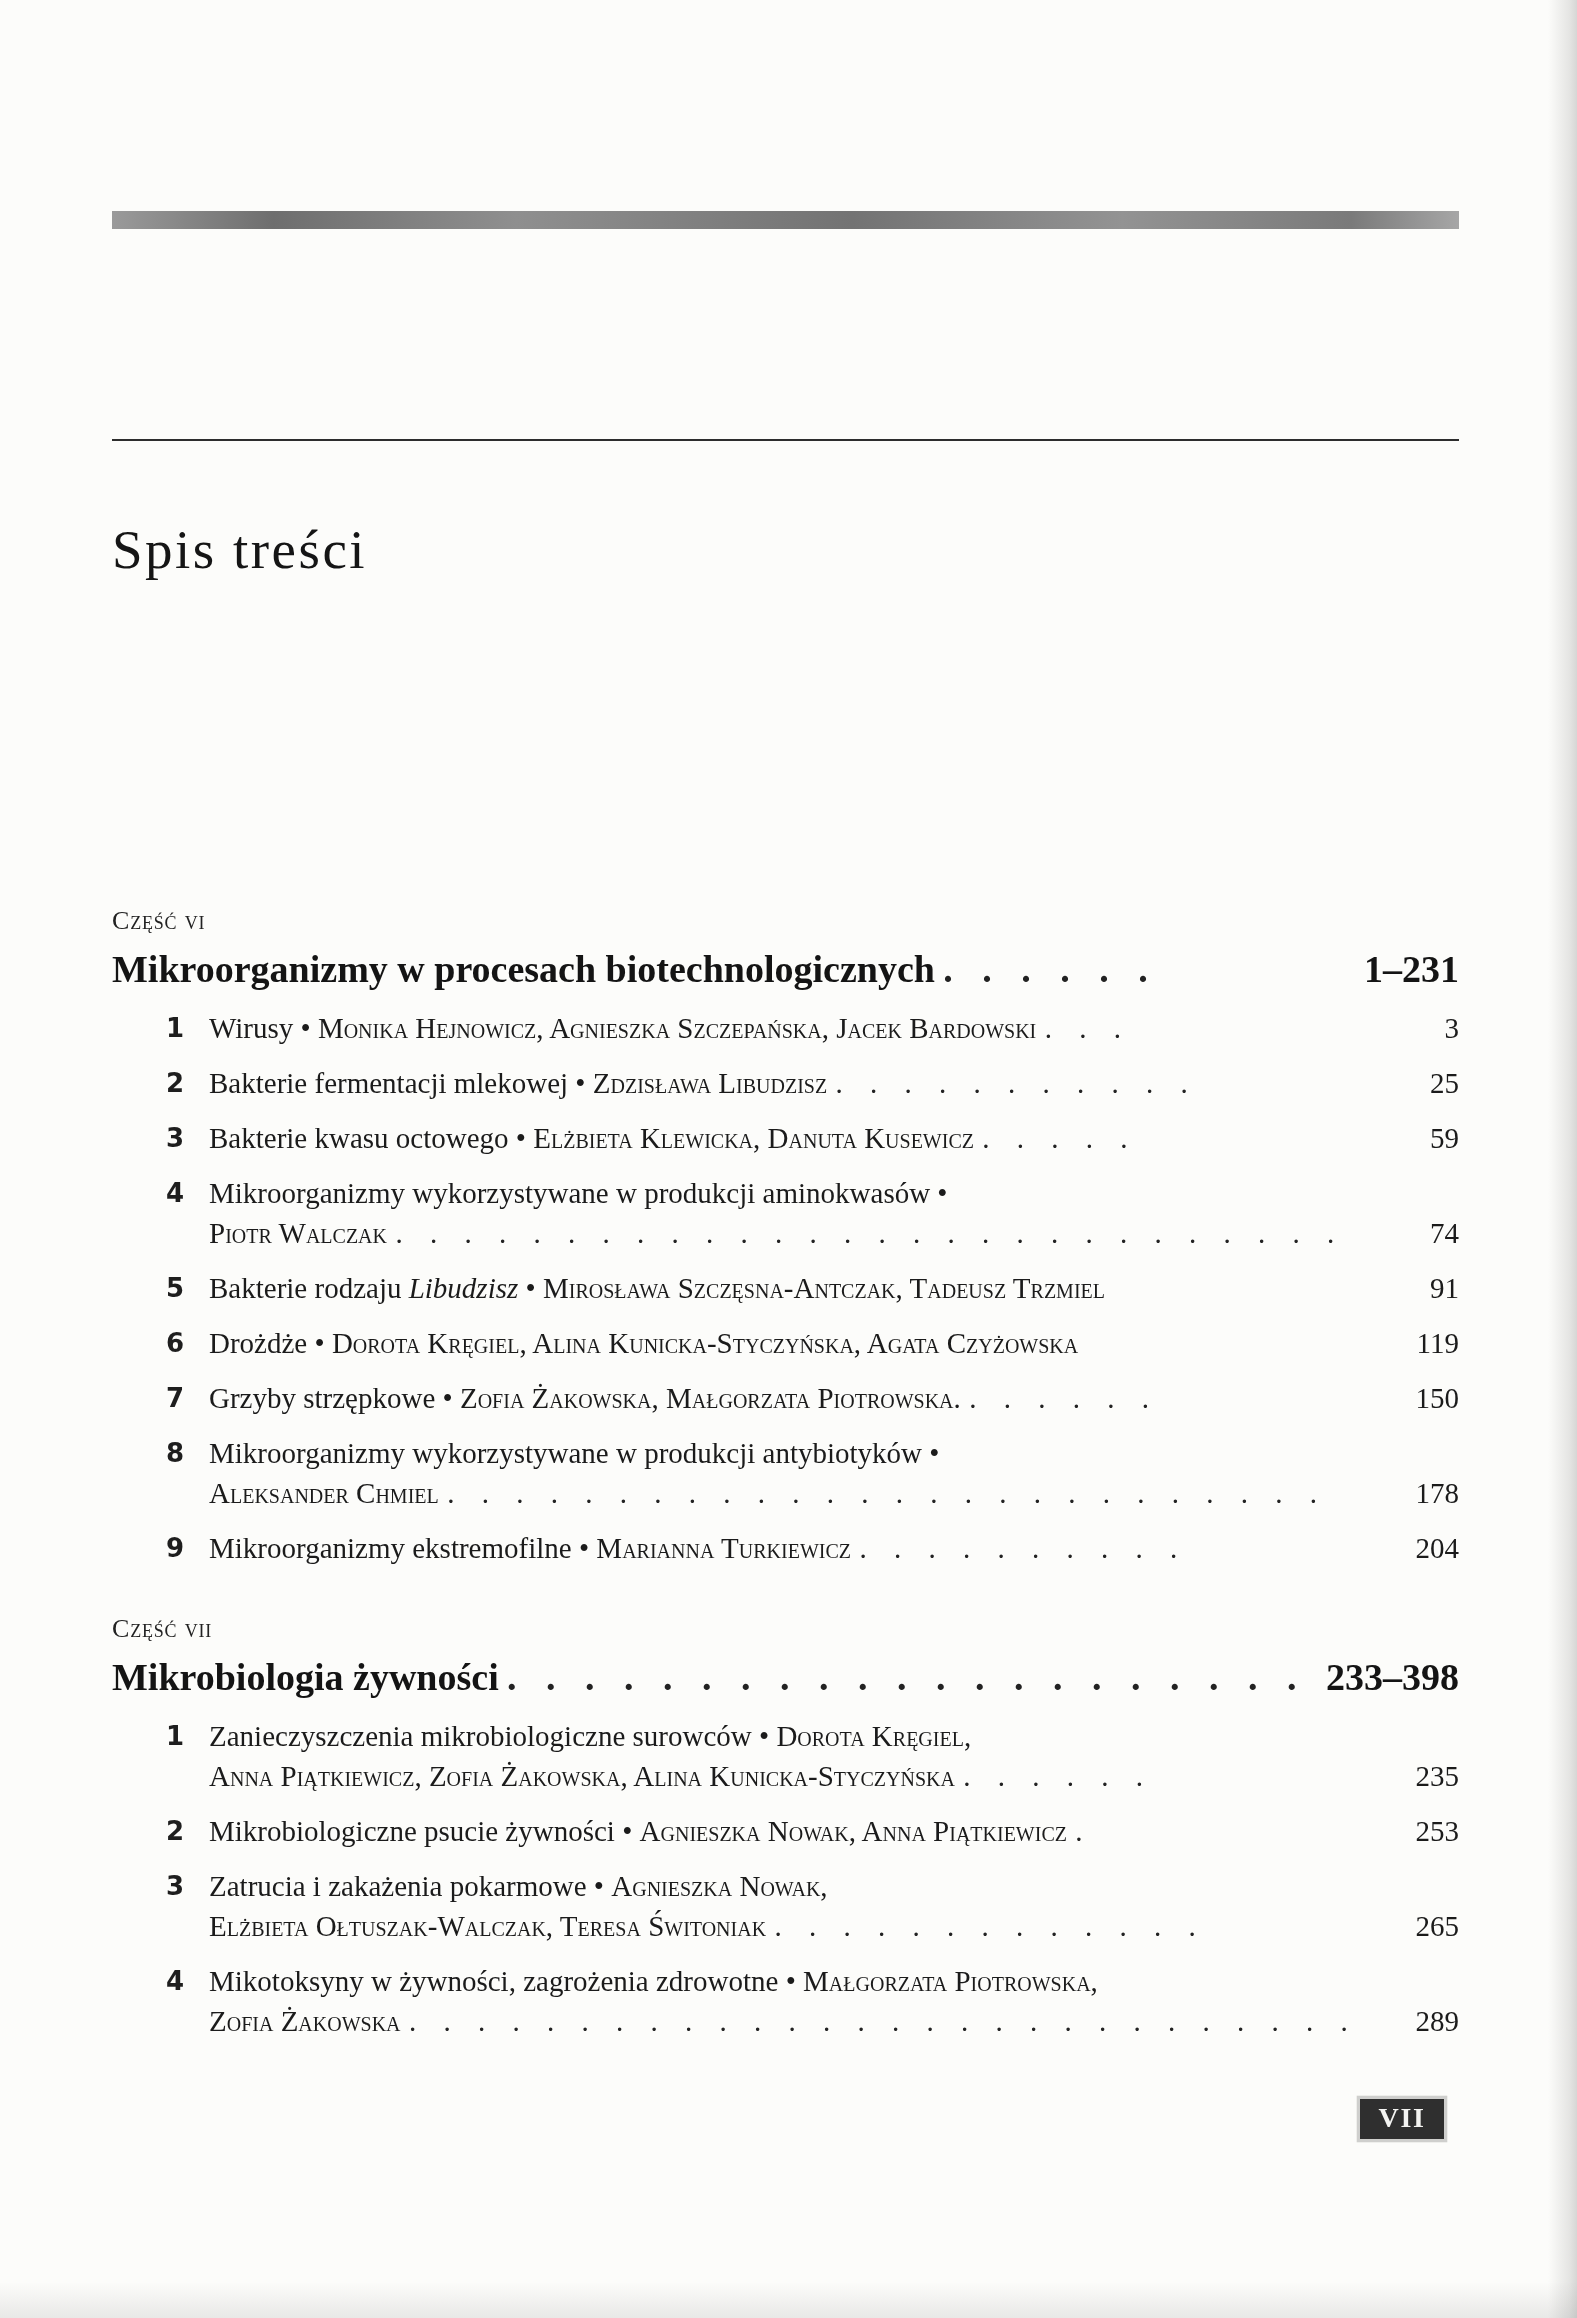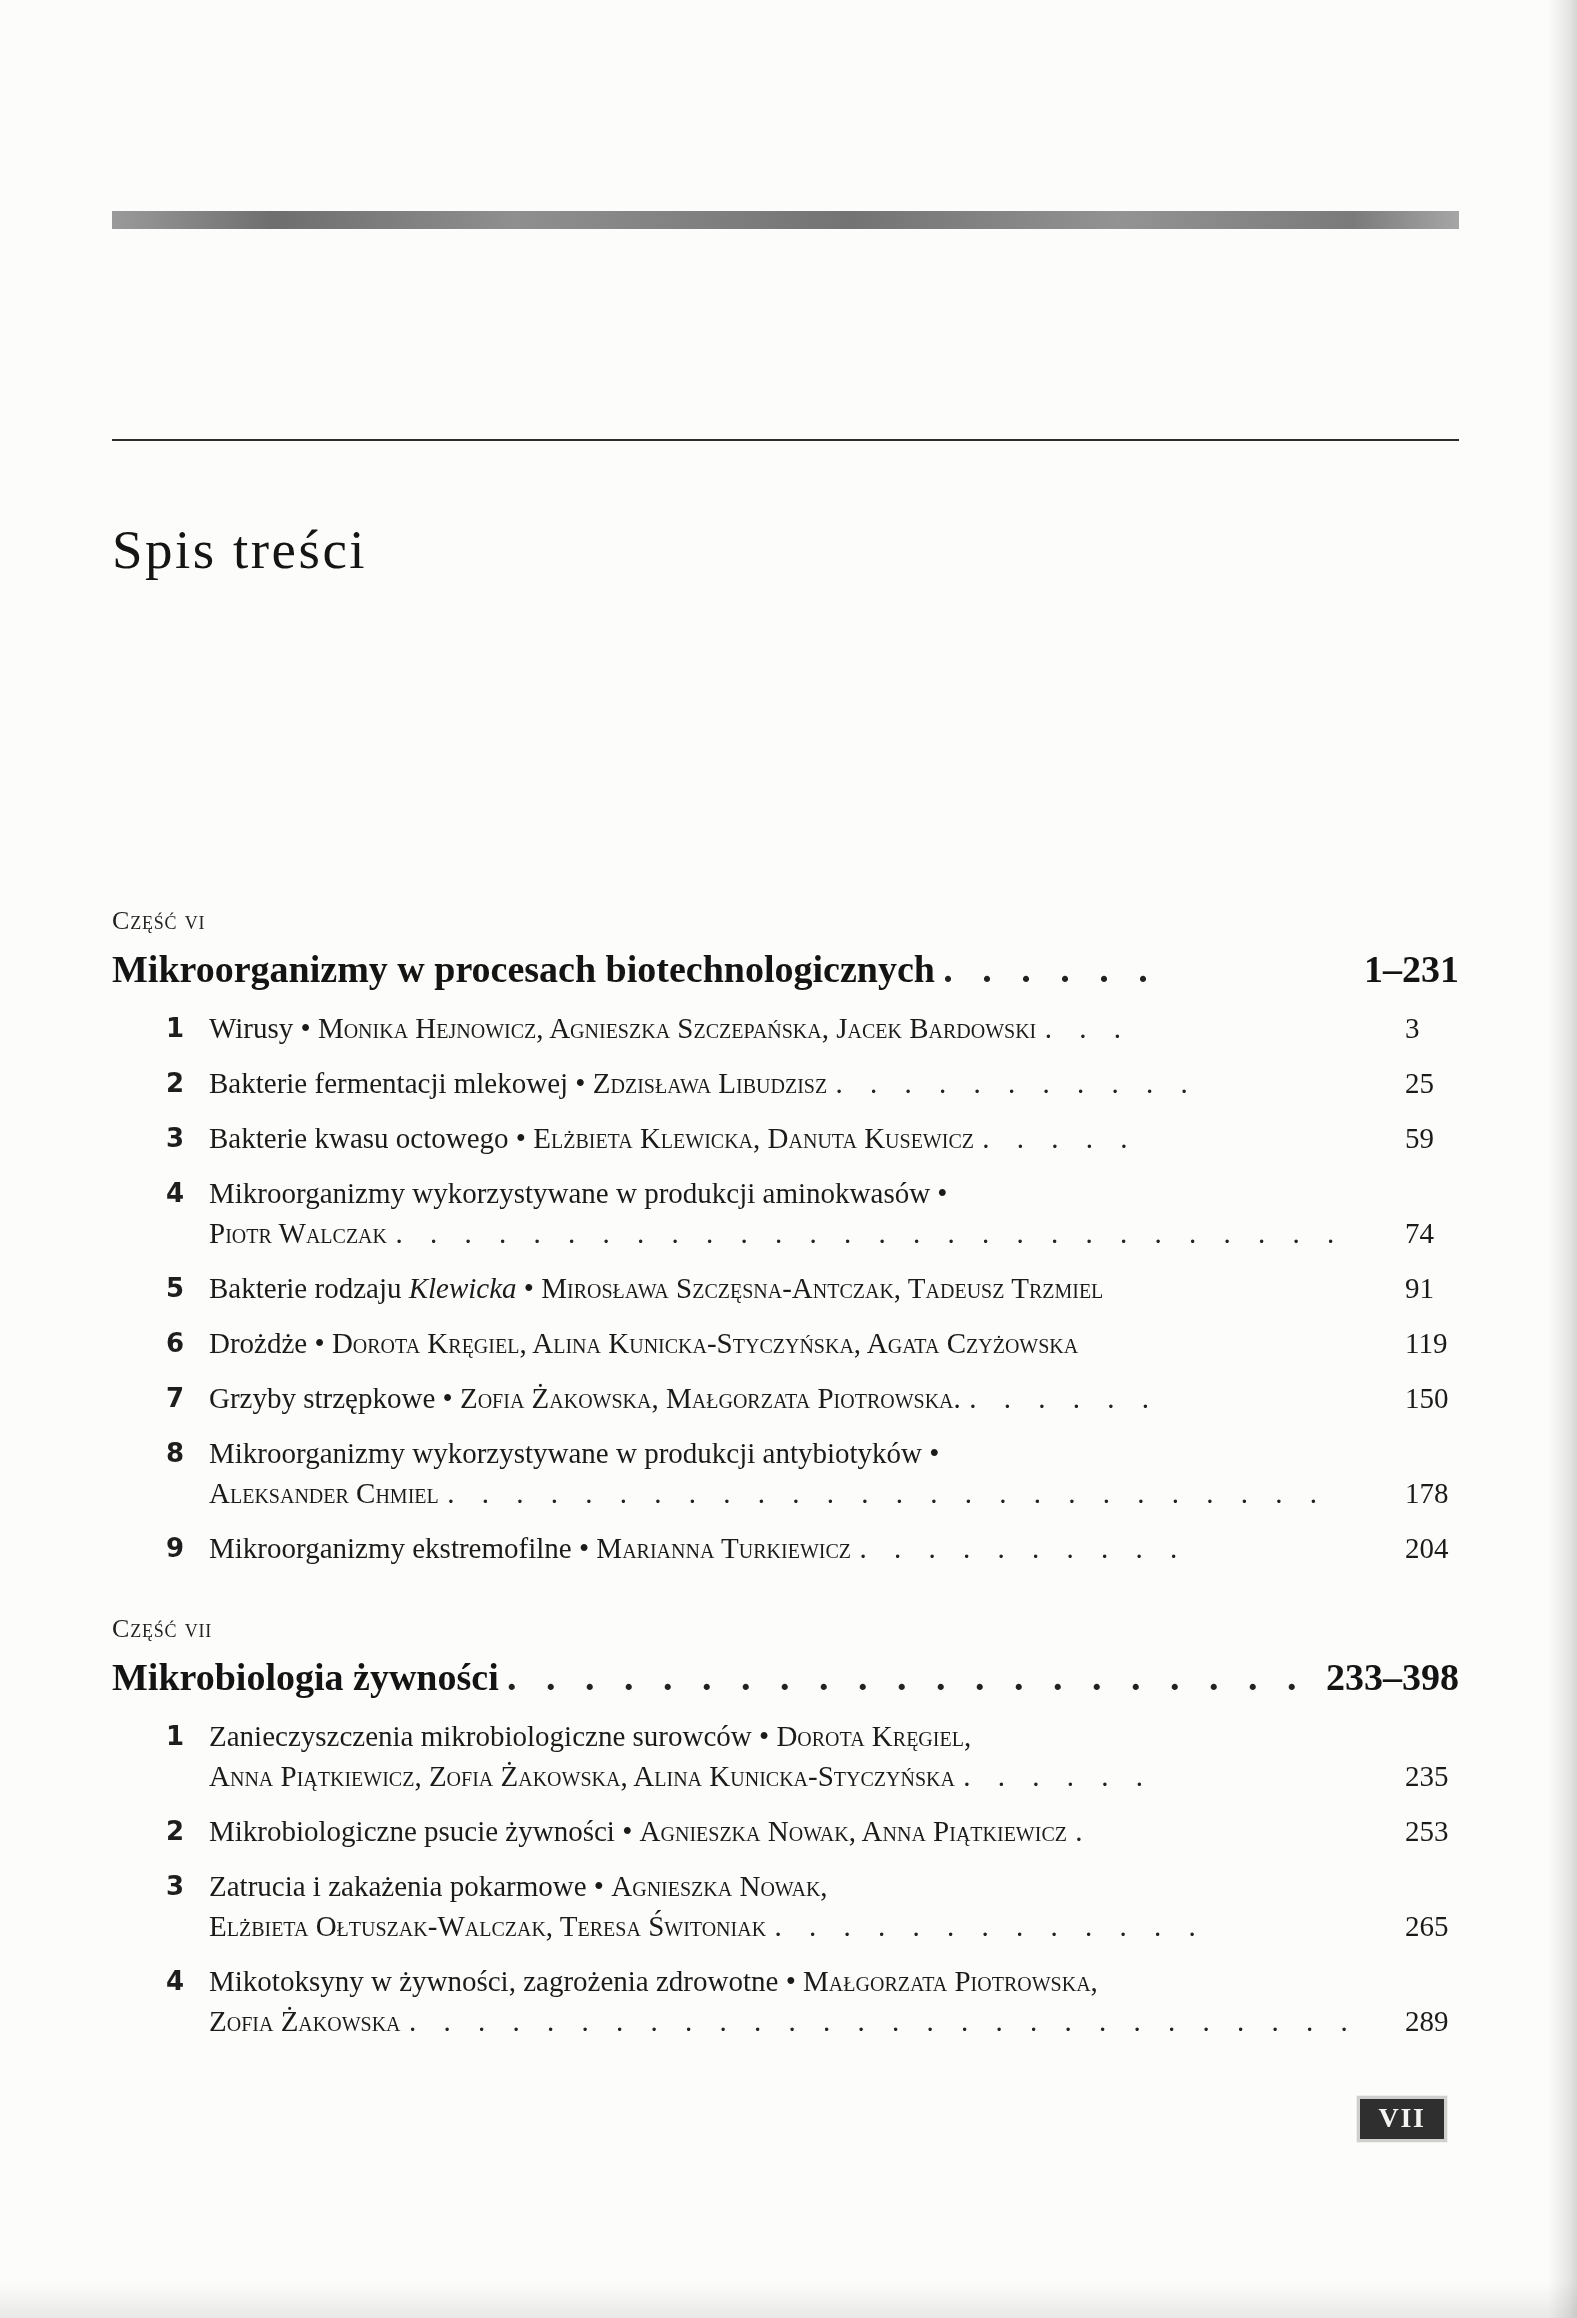--- a/index.html
+++ b/index.html
@@ -84,21 +84,21 @@
 
   .dots {
     flex:1 1 auto; min-width:0;
     overflow:hidden; white-space:nowrap;
     padding:0 8.4px;
     word-spacing:20px;
     color:#222;
   }
 
   .pg {
-    min-width:54px; flex-shrink:0;
+    min-width:54px; text-align:right; flex-shrink:0;
     font-size:29px;
   }
   .sec-head .pg { font-size:38px; min-width:92px; }
 
   .page-num-box {
     position:absolute; top:2099px; right:134px;
     background:#2f2f2f; color:#f4f4f2;
     font-weight:700; font-size:28px; letter-spacing:1.7px;
     padding:2.5px 18.4px 5.9px 18.4px;
     box-shadow:0 0 0 3.3px #cfcfcd;
@@ -161,21 +161,21 @@
                 <span class="txt"><span class="seg sc">Piotr Walczak</span></span>
                 <span class="dots">. . . . . . . . . . . . . . . . . . . . . . . . . . . .</span>
                 <span class="pg">74</span>
               </div>
             </div>
           </div>
           <div class="entry">
             <div class="num">5</div>
             <div class="entry-body">
               <div class="line">
-                <span class="txt"><span class="seg n">Bakterie rodzaju </span><span class="seg i">Klewicka</span><span class="seg n"> • </span><span class="seg sc">Mirosława Szczęsna-Antczak, Tadeusz Trzmiel</span></span>
+                <span class="txt"><span class="seg n">Bakterie rodzaju </span><span class="seg i">Libudzisz</span><span class="seg n"> • </span><span class="seg sc">Mirosława Szczęsna-Antczak, Tadeusz Trzmiel</span></span>
                 <span class="dots"></span>
                 <span class="pg">91</span>
               </div>
             </div>
           </div>
           <div class="entry">
             <div class="num">6</div>
             <div class="entry-body">
               <div class="line">
                 <span class="txt"><span class="seg n">Drożdże • </span><span class="seg sc">Dorota Kręgiel, Alina Kunicka-Styczyńska, Agata Czyżowska</span></span>

